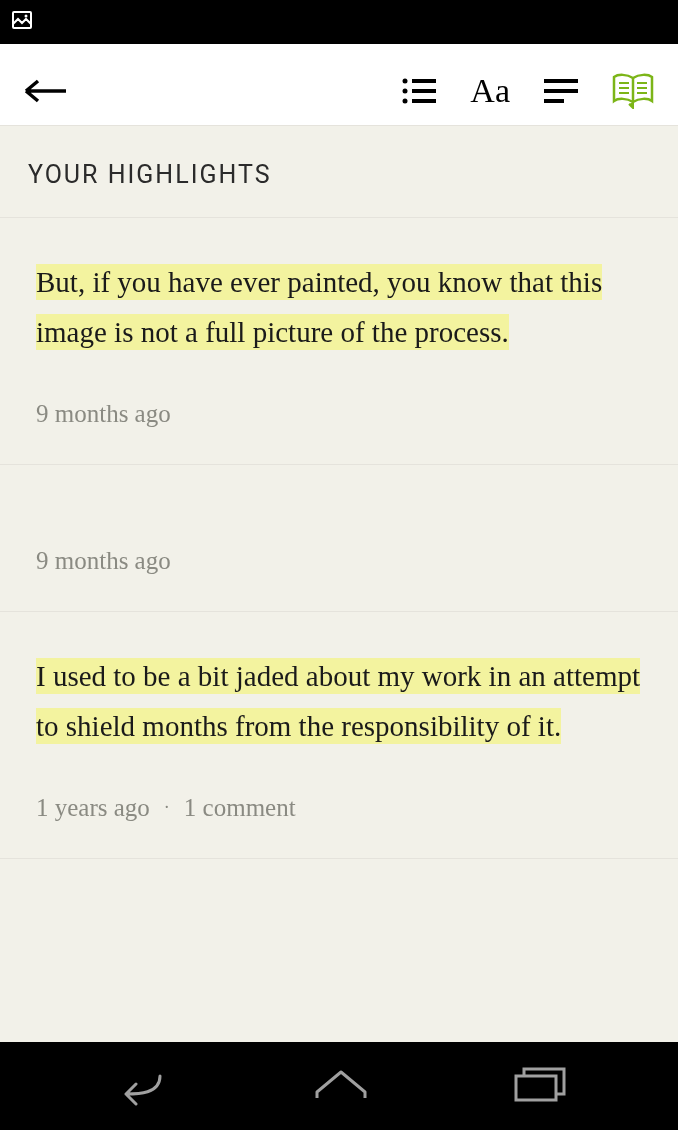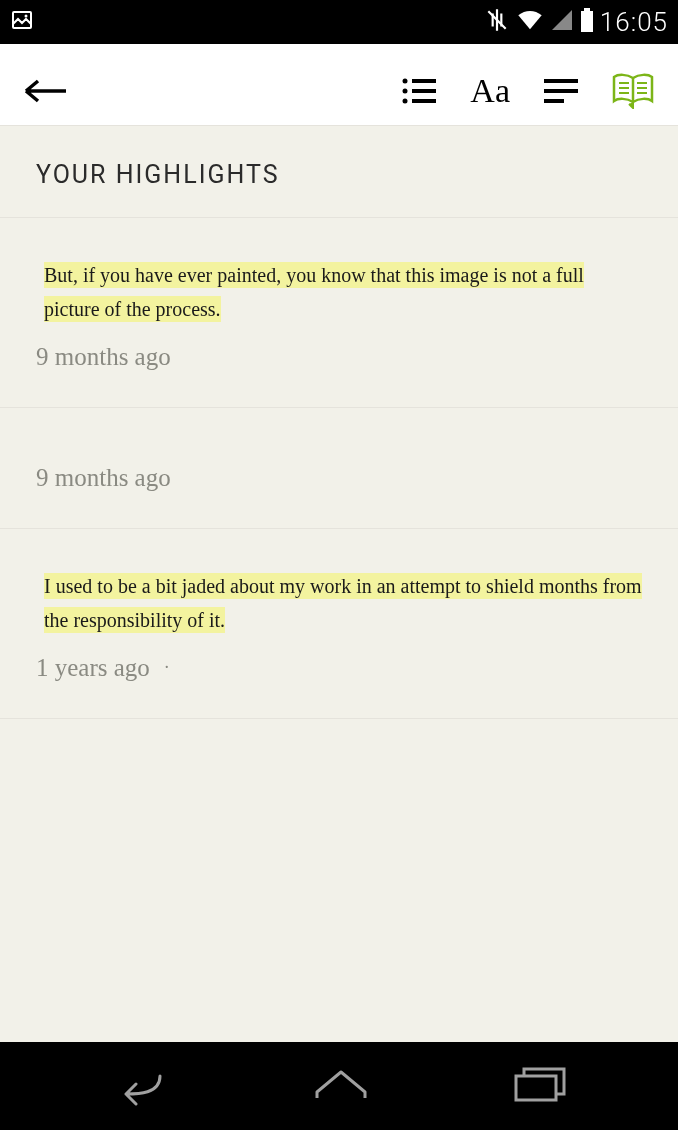--- a/index.html
+++ b/index.html
@@ -29,52 +29,51 @@
       display: flex;
       align-items: center;
       padding: 0 24px;
       gap: 34px;
       border-bottom: 1px solid #e5e3dc;
     }
     .app-bar .spacer { flex: 1; }
     .app-bar-icon { cursor: pointer; display: flex; align-items: center; justify-content: center; margin-top: 12px; }
     .section-header {
       background: #f2f1e9;
-      padding: 34px 36px 28px;
+      padding: 34px 28px 28px;
       border-bottom: 1px solid #e5e3dc;
     }
     .section-header-text {
       font-family: -apple-system, Roboto, sans-serif;
       font-size: 25px;
       letter-spacing: 2px;
       color: #2b2b2b;
       font-weight: 400;
     }
     .content {
       background: #f2f1e9;
       height: calc(1130px - 44px - 82px - 88px);
       overflow-y: auto;
     }
     .highlight-item {
       padding: 40px 36px 36px;
       border-bottom: 1px solid #e5e3dc;
     }
     .highlight-text {
-      font-size: 20px;
+      font-size: 29px;
       line-height: 1.72;
       color: #1a1a1a;
-      margin-left: 8px;
     }
     .highlight-text mark {
       background: #f3f39f;
       color: #1a1a1a;
       padding: 2px 0;
     }
     .highlight-meta {
-      margin-top: 16px;
+      margin-top: 42px;
       font-size: 25px;
       color: #8a8a82;
       display: flex;
       align-items: center;
       gap: 14px;
     }
     .meta-dot { font-size: 18px; }
     .nav-bar {
       position: absolute;
       bottom: 0;
@@ -94,45 +93,20 @@
 
 <div class="status-bar">
   <div class="status-left">
     <span>
       <svg width="24" height="24" viewBox="0 0 24 24" fill="none" stroke="#fff" stroke-width="2">
         <rect x="3" y="4" width="18" height="16" rx="1"></rect>
         <path d="M3 16 L8 11 L12 15 L16 11 L21 16" fill="none"></path>
         <circle cx="16" cy="8" r="1.5" fill="#fff" stroke="none"></circle>
       </svg>
     </span>
-  </div>
-  <div class="status-right">
-    <span>
-      <svg width="26" height="26" viewBox="0 0 24 24" fill="#fff">
-        <path d="M12 2 L12 22 M8 6 L8 18 M16 6 L16 18" stroke="#fff" stroke-width="2"></path>
-        <path d="M4 4 L20 20" stroke="#fff" stroke-width="2"></path>
-      </svg>
-    </span>
-    <span>
-      <svg width="28" height="24" viewBox="0 0 24 20" fill="#fff">
-        <path d="M12 18 L2 6 C8 1 16 1 22 6 Z"></path>
-      </svg>
-    </span>
-    <span>
-      <svg width="24" height="24" viewBox="0 0 24 24" fill="#888">
-        <path d="M2 22 L22 22 L22 2 Z"></path>
-      </svg>
-    </span>
-    <span>
-      <svg width="14" height="24" viewBox="0 0 12 24" fill="#fff">
-        <rect x="0" y="3" width="12" height="21"></rect>
-        <rect x="3" y="0" width="6" height="3"></rect>
-      </svg>
-    </span>
-    <span class="status-time">16:05</span>
   </div>
 </div>
 
 <div class="app-bar">
   <div class="app-bar-icon">
     <svg width="44" height="24" viewBox="0 0 44 24" fill="none" stroke="#000" stroke-width="3.5">
       <path d="M2 12 L42 12 M2 12 L14 2 M2 12 L14 22"></path>
     </svg>
   </div>
   <div class="spacer"></div>
@@ -181,20 +155,21 @@
     <div class="highlight-meta">
       <span>9 months ago</span>
     </div>
   </div>
 
   <div class="highlight-item">
     <div class="highlight-text"><mark>I used to be a bit jaded about my work in an attempt to shield months from the responsibility of it.</mark></div>
     <div class="highlight-meta">
       <span>1 years ago</span>
       <span class="meta-dot">·</span>
+      <span>1 comment</span>
     </div>
   </div>
 </div>
 
 <div class="nav-bar">
   <div class="nav-btn">
     <svg width="60" height="44" viewBox="0 0 60 44" fill="none" stroke="#a0a0a0" stroke-width="3">
       <path d="M50 14 C50 32 28 32 16 32 M16 32 L26 22 M16 32 L26 42" stroke-linecap="round" stroke-linejoin="round"></path>
     </svg>
   </div>

